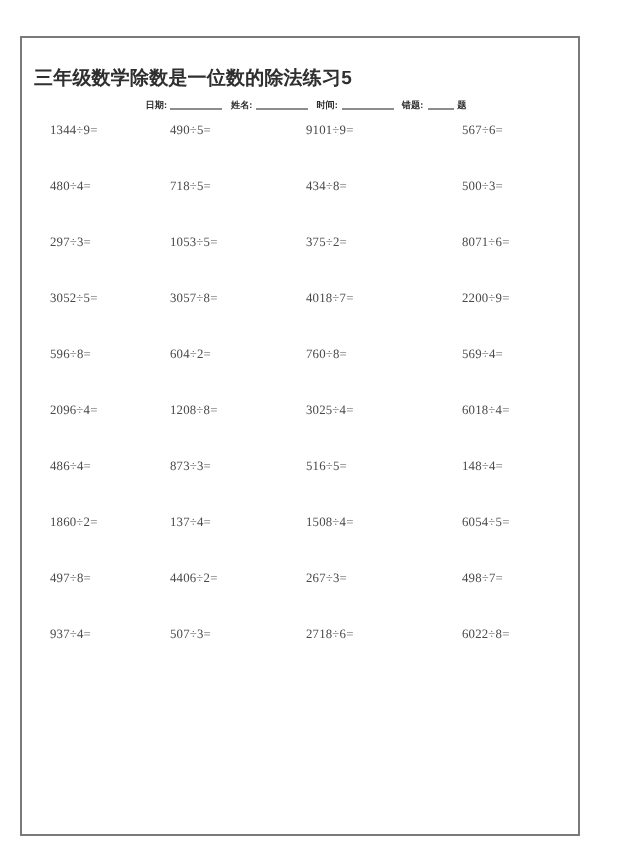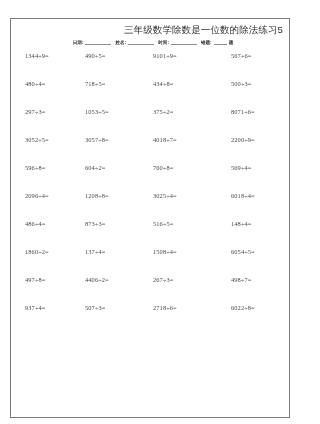--- a/index.html
+++ b/index.html
@@ -23,28 +23,28 @@
   .sheet {
     border: 1px solid #7a7a7a;
     box-sizing: border-box;
     width: 100%;
     height: 100%;
     padding: 5px 6px 4px 6px;
     display: flex;
     flex-direction: column;
   }
   .title {
-    text-align: right;
+    text-align: left;
     font-family: "Liberation Sans", "DejaVu Sans", sans-serif;
-    font-weight: normal;
+    font-weight: bold;
     font-size: 9.5px;
     color: #2f2f2f;
     letter-spacing: 0.1px;
     line-height: 1.1;
-    margin-top: 1px;
+    margin-top: 11px;
   }
   .meta {
     display: flex;
     justify-content: center;
     align-items: flex-end;
     gap: 2px;
     margin-top: 4px;
     padding: 0 4px 0 10px;
     font-family: "Liberation Sans", "DejaVu Sans", sans-serif;
     font-size: 4.6px;

